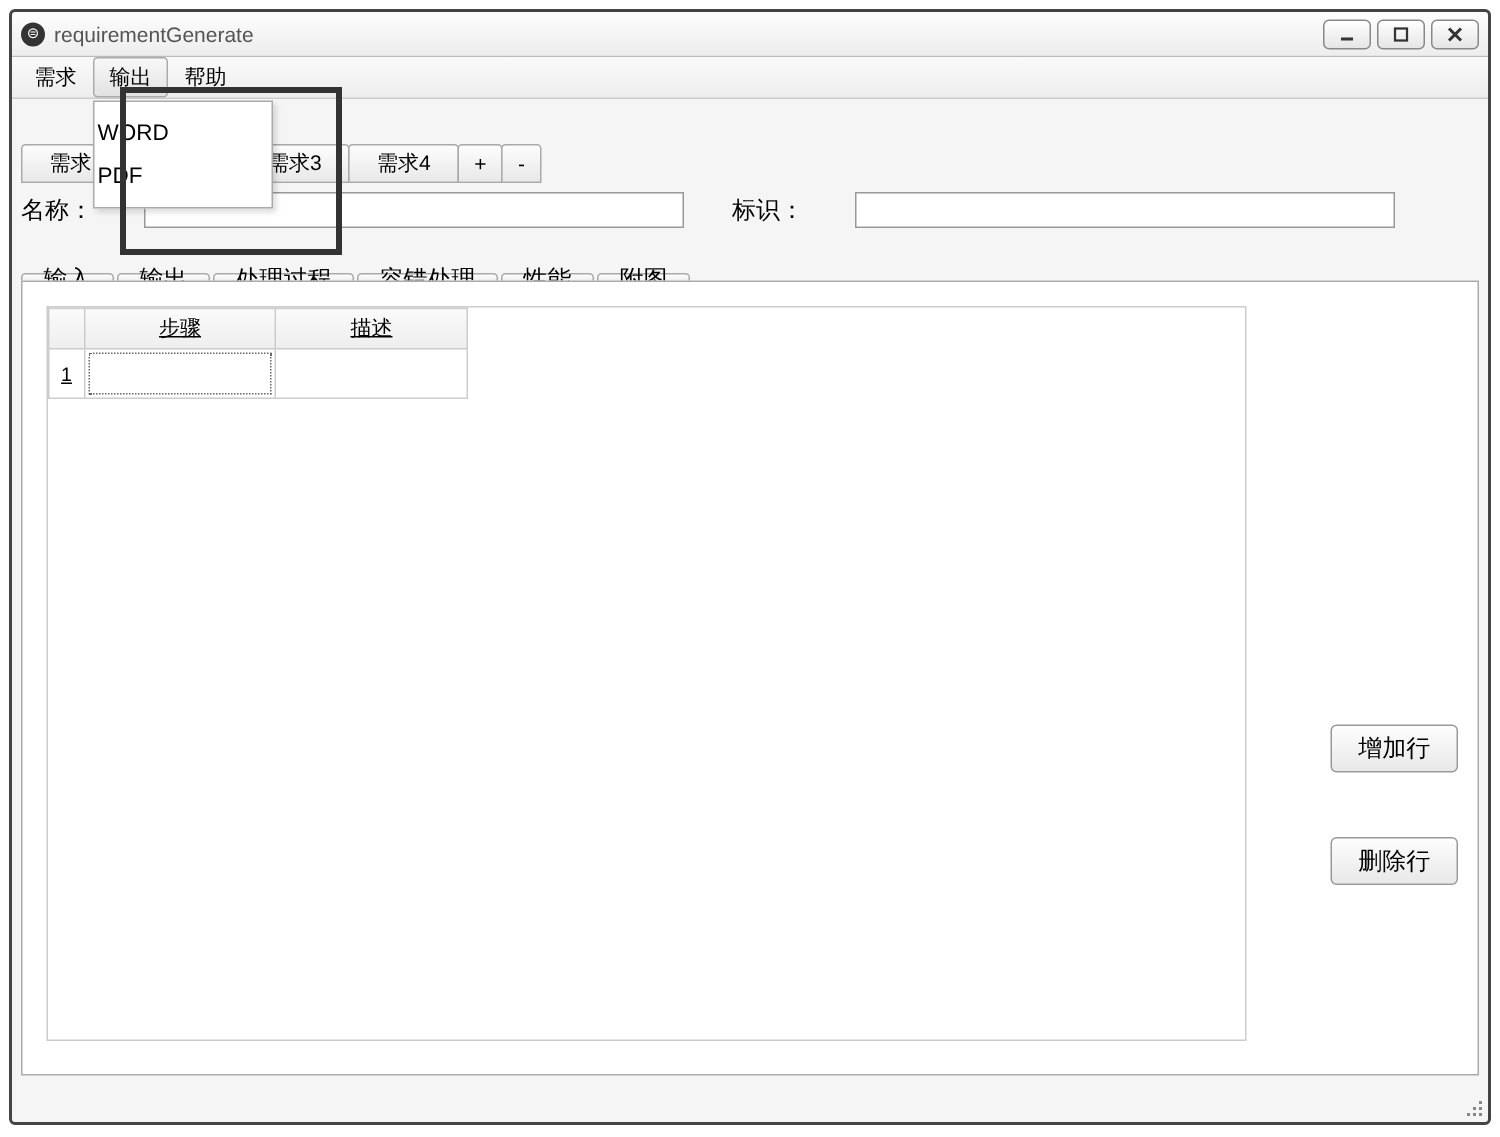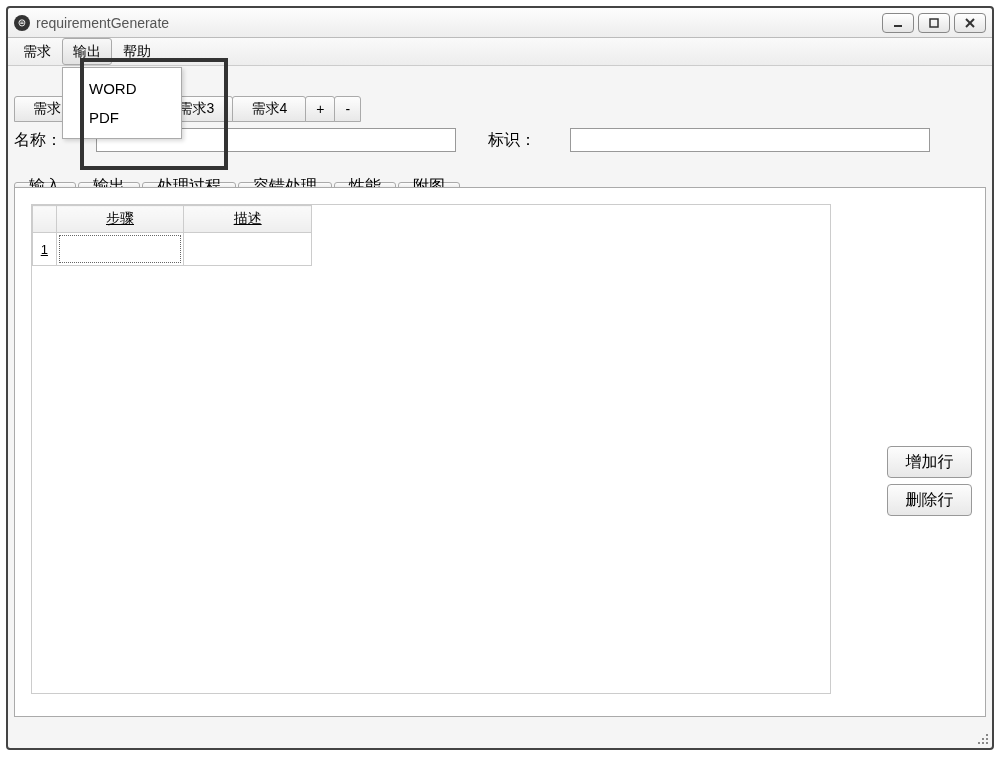--- a/index.html
+++ b/index.html
@@ -11,21 +11,21 @@
     .titlebar-icon span { color: #fff; font-size: 10px; line-height: 10px; }
     .title-text { font-size: 14px; color: #555; }
     .win-controls { margin-left: auto; display: flex; gap: 4px; }
     .win-btn { width: 32px; height: 20px; border: 1px solid #888; border-radius: 4px; background: linear-gradient(#fff, #e5e5e5); display: flex; align-items: center; justify-content: center; cursor: pointer; }
     .win-btn svg { width: 12px; height: 12px; }
 
     .menubar { height: 28px; background: linear-gradient(#fafafa, #ededed); border-bottom: 1px solid #ccc; display: flex; align-items: stretch; padding: 0 4px; font-size: 14px; }
     .menu-item { padding: 4px 10px; display: flex; align-items: center; border: 1px solid transparent; cursor: pointer; position: relative; }
     .menu-item.active { background: linear-gradient(#f8f8f8, #e2e2e2); border: 1px solid #aaa; border-radius: 3px; }
     .dropdown { position: absolute; top: 28px; left: -1px; background: #fff; border: 1px solid #aaa; min-width: 120px; padding: 6px 0; z-index: 100; box-shadow: 2px 2px 4px rgba(0,0,0,0.15); }
-    .dropdown-item { padding: 6px 26px; font-size: 15px; cursor: pointer; }
+    .dropdown-item { padding: 6px 2px; font-size: 15px; cursor: pointer; }
 
     .content-area { padding: 6px 6px; position: relative; }
 
     .req-tabs { display: flex; height: 26px; margin-top: 24px; }
     .req-tab { border: 1px solid #aaa; background: linear-gradient(#fdfdfd, #e8e8e8); padding: 2px 18px; font-size: 14px; display: flex; align-items: center; margin-right: -1px; cursor: pointer; border-radius: 3px 3px 0 0; }
     .req-tab.small { padding: 2px 10px; }
 
     .form-row { display: flex; align-items: center; margin-top: 6px; font-size: 16px; gap: 32px; }
     .form-label { margin-right: 2px; }
     .form-input { border: 1px solid #999; height: 24px; background: #fff; }
@@ -42,21 +42,21 @@
     .th { display: table-cell; border: 1px solid #ccc; background: linear-gradient(#fafafa, #eee); padding: 4px 0; text-align: center; font-size: 14px; }
     .th.rownum { width: 24px; }
     .th.col1 { width: 130px; }
     .th.col2 { width: 130px; }
     .table-row { display: table-row; }
     .td { display: table-cell; border: 1px solid #ccc; height: 32px; text-align: center; font-size: 13px; vertical-align: middle; }
     .td.editing { padding: 2px; }
     .cell-input { border: 1px dotted #666; width: 100%; height: 28px; background: #fff; }
 
     .side-buttons { position: absolute; right: 20px; top: 380px; display: flex; flex-direction: column; gap: 6px; }
-    .side-btn { width: 85px; height: 32px; border: 1px solid #999; border-radius: 4px; background: linear-gradient(#fdfdfd, #e8e8e8); font-size: 16px; cursor: pointer; }
+    .side-btn { width: 85px; height: 32px; border: 1px solid #999; border-radius: 4px; background: linear-gradient(#fdfdfd, #e8e8e8); font-size: 16px; cursor: pointer; margin-top: 37px; }
 
     .highlight-box { position: absolute; border: 4px solid #333; top: 50px; left: 72px; width: 148px; height: 112px; z-index: 200; pointer-events: none; }
 
     .resize-grip { position: absolute; right: 2px; bottom: 2px; width: 14px; height: 14px; }
     .resize-grip span { position: absolute; width: 2px; height: 2px; background: #888; }
   </style>
 </head>
 <body>
 
 <div class="outer-frame">

